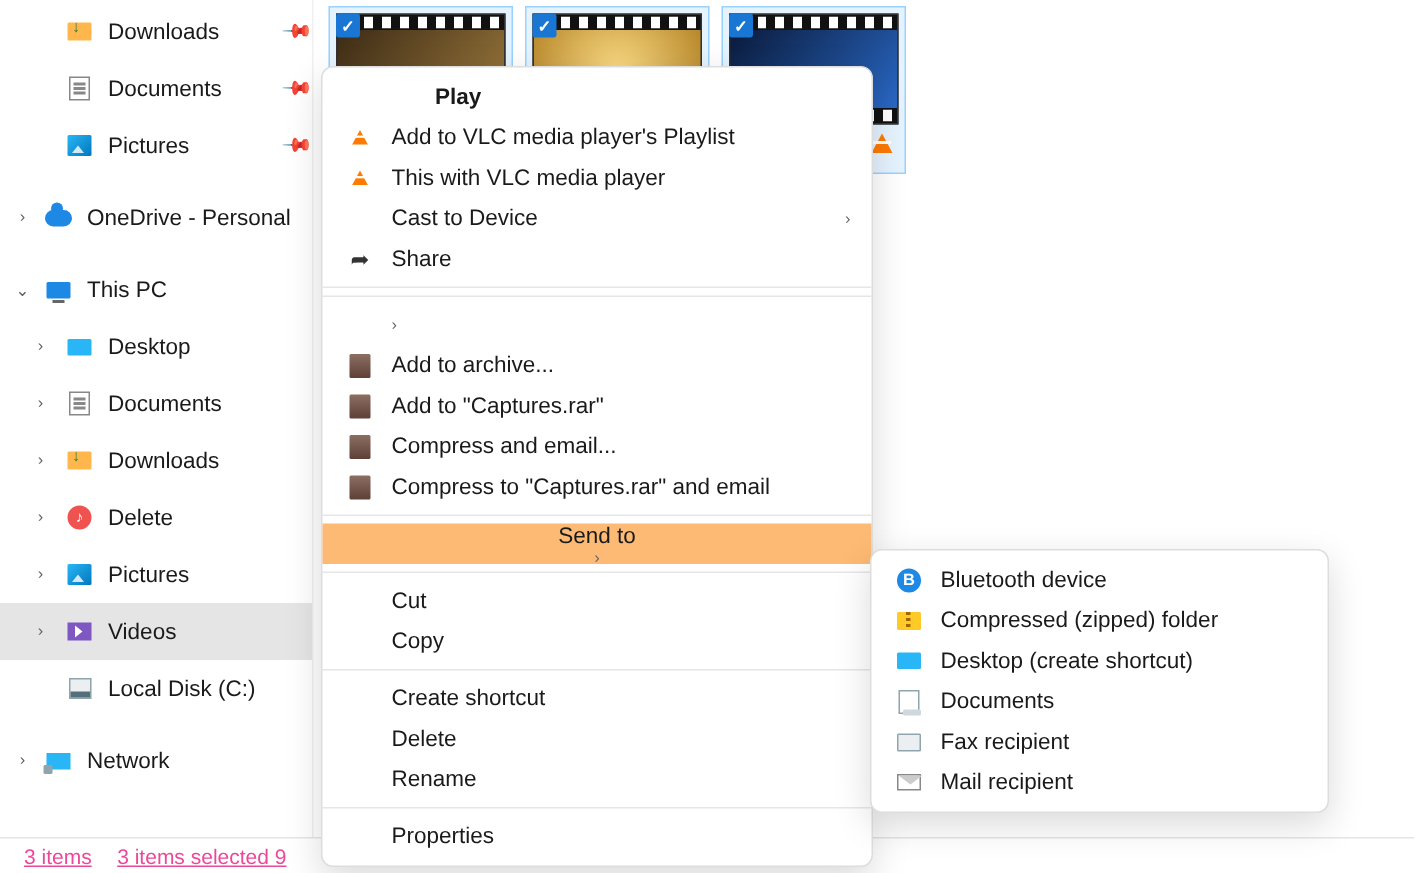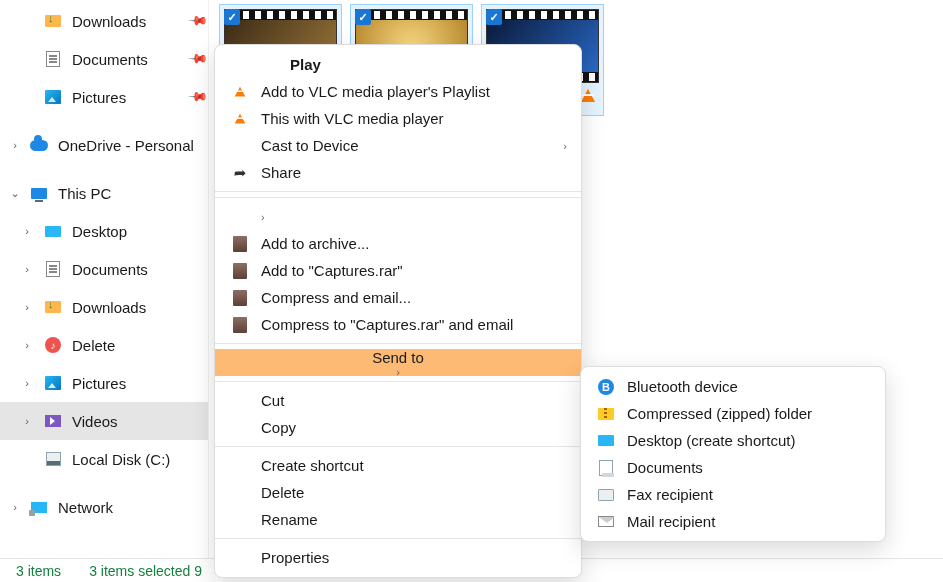--- a/index.html
+++ b/index.html
@@ -20,21 +20,21 @@
   .thumbs { display: flex; gap: 8px; }
   .thumb { width: 123px; height: 112px; border: 1px solid #99d1ff; background: #e5f3ff; position: relative; padding: 4px; }
   .thumb .check { position: absolute; top: 4px; left: 4px; width: 16px; height: 16px; background: #1976d2; border-radius: 2px; display: flex; align-items: center; justify-content: center; color: #fff; font-size: 11px; font-weight: bold; }
   .thumb .film { position: absolute; top: 4px; left: 4px; right: 4px; height: 74px; border: 1px solid #333; background: #222; display: flex; flex-direction: column; justify-content: center; }
   .thumb .film .holes-top, .thumb .film .holes-bottom { height: 10px; background: repeating-linear-gradient(90deg,#111 0 6px,#fff 6px 12px); border-top:1px solid #111; border-bottom:1px solid #111; }
   .thumb .film .frame { flex: 1; background: #000; }
   .thumb .film .frame.c1 { background: linear-gradient(135deg,#3b2a15,#a07c3e); }
   .thumb .film .frame.c2 { background: radial-gradient(circle at 50% 60%,#ffe08a,#b7872a); }
   .thumb .film .frame.c3 { background: linear-gradient(135deg,#0a1a3a,#2a69c7); }
 
-  .statusbar { height: 24px; border-top: 1px solid #e5e5e5; display: flex; align-items: center; gap: 28px; padding-left: 16px; font-size: 14px; color: #15803d; }
+  .statusbar { height: 24px; border-top: 1px solid #e5e5e5; display: flex; align-items: center; gap: 17px; padding-left: 16px; font-size: 14px; color: #ec4899; text-decoration: underline; }
 
   
   .ctx { position: absolute; background: #fff; border: 1px solid #ddd; border-radius: 8px; box-shadow: 0 8px 24px rgba(0,0,0,.15); padding: 6px 0; z-index: 10; font-size: 15px; }
   .ctx.main-menu { left: 214px; top: 44px; width: 368px; }
   .ctx.sub-menu { left: 580px; top: 366px; width: 306px; z-index: 20; }
   .ctx-item { display: flex; align-items: center; height: 27px; padding: 0 14px; cursor: default; }
   .ctx-item.highlight { background: #fdba74; flex-direction: column; }
   .ctx-item .mi-icon { width: 22px; height: 18px; margin-right: 10px; display: inline-flex; align-items: center; justify-content: center; }
   .ctx-item .mi-label { flex: 1; }
   .ctx-item .mi-arrow { color: #666; font-size: 11px; }

